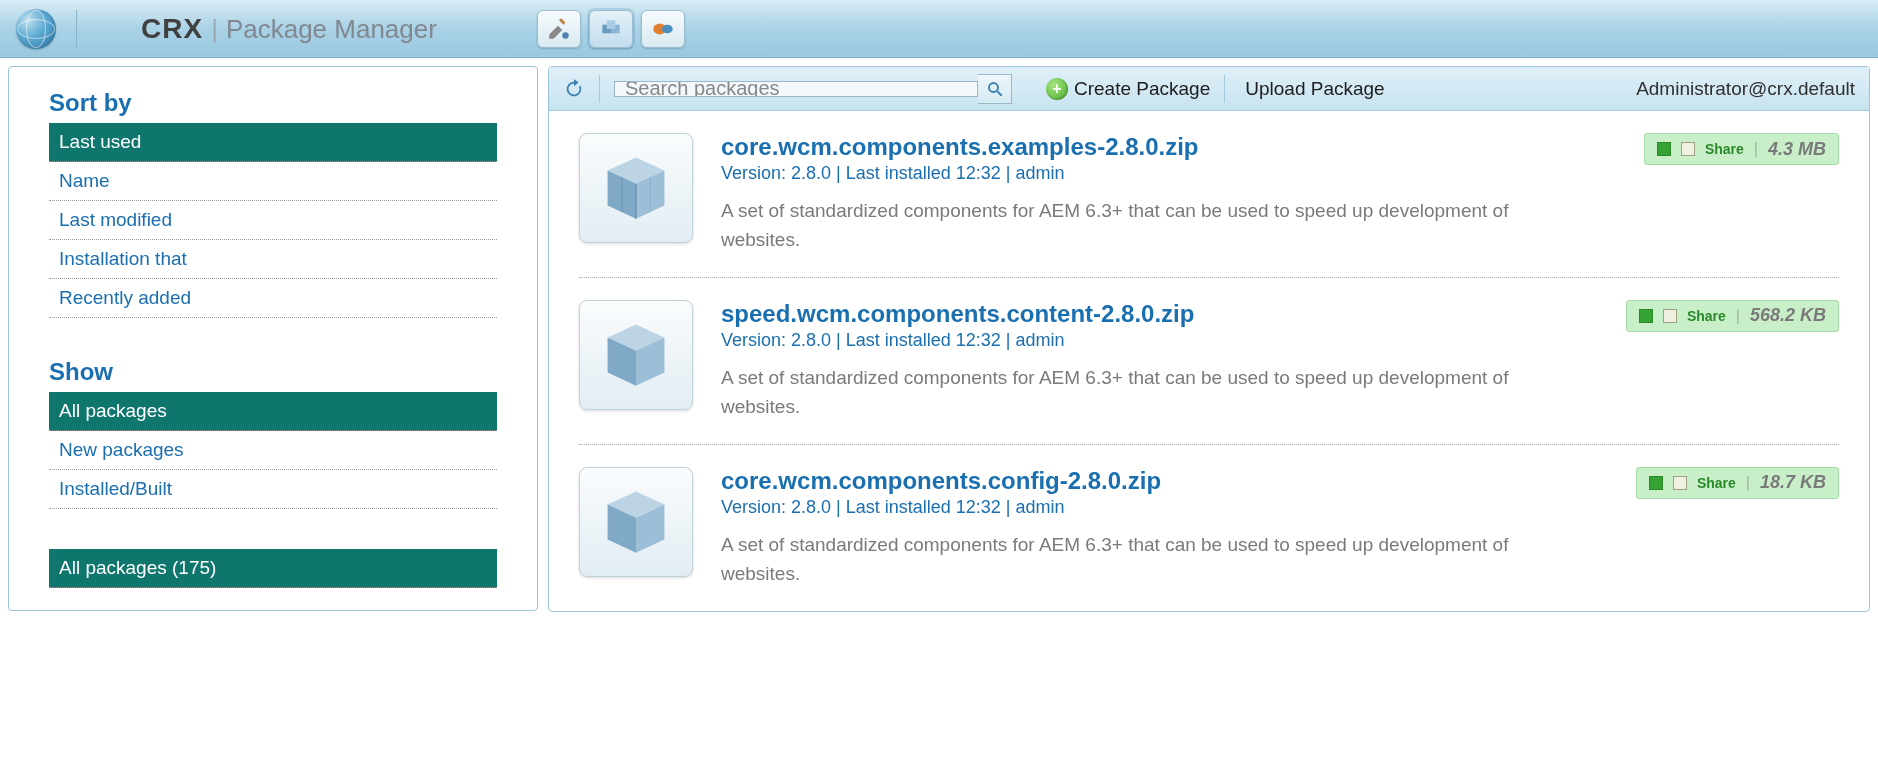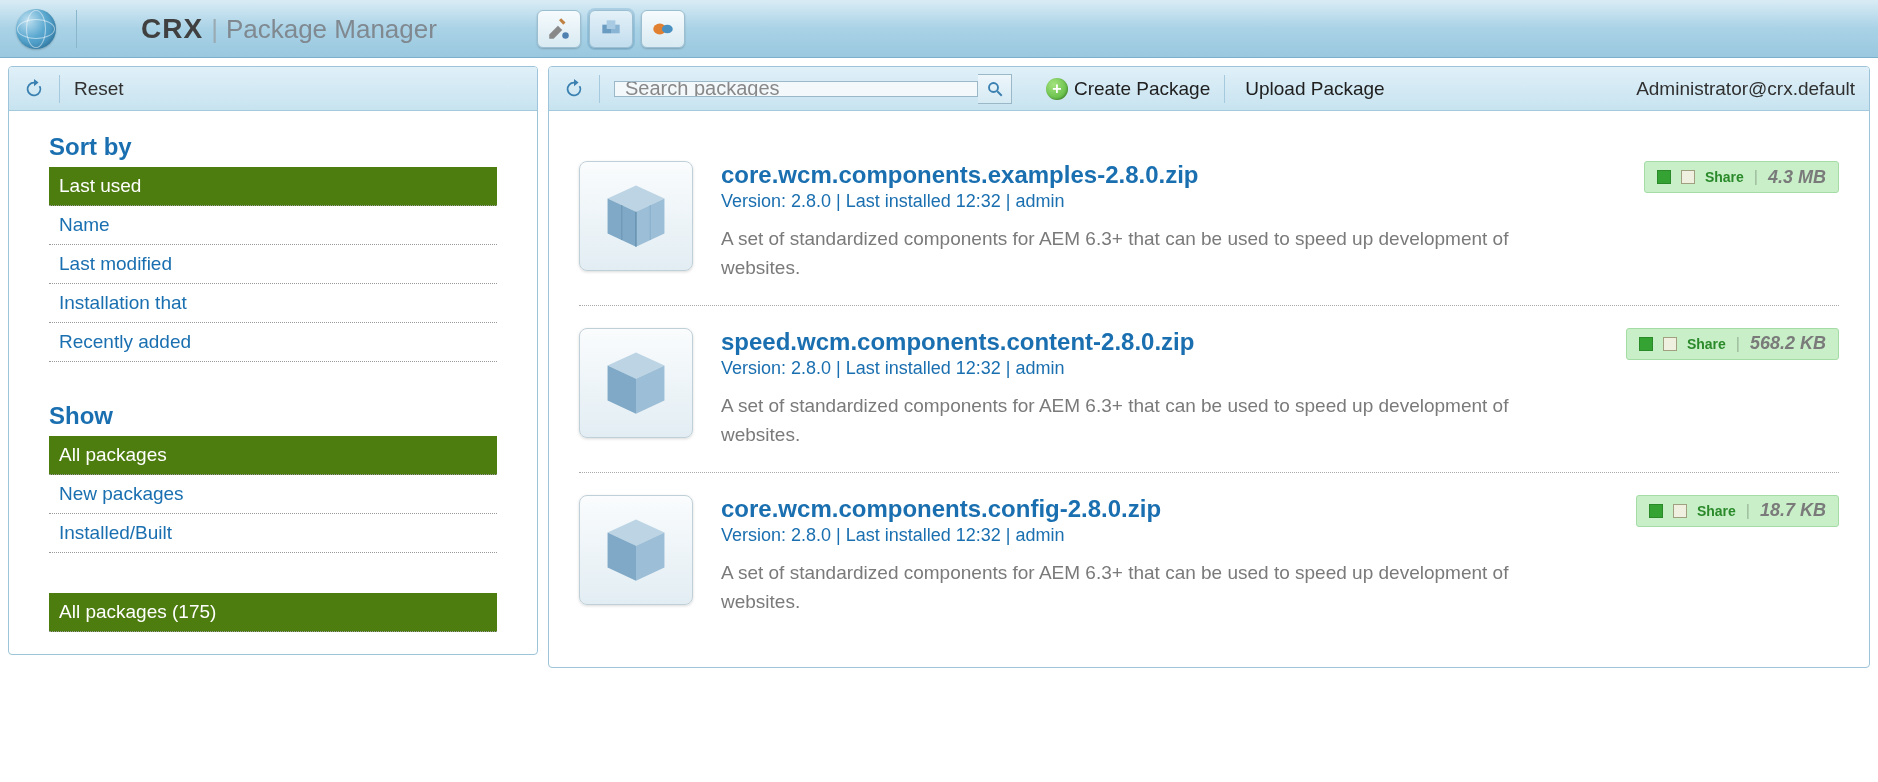--- a/index.html
+++ b/index.html
@@ -108,27 +108,27 @@
 .sidebar-body { padding: 22px 40px; }
 .section-title { color: #1a6fb0; font-size: 24px; font-weight: bold; margin-bottom: 6px; }
 .option-list { list-style: none; margin-bottom: 40px; }
 .option-item {
   color: #1a6fb0; font-size: 19px;
   padding: 8px 10px;
   border-bottom: 1px dotted #999;
   cursor: pointer;
 }
 .option-item.selected {
-  background: #4d7c0f;
+  background: #0f766e;
   color: #fff;
 }
 .groups-section .option-list { margin-bottom: 0; }
 
 
-.pkg-list { padding: 28px 30px; }
+.pkg-list { padding: 0 30px; }
 .pkg-row { display: flex; padding: 22px 0; border-bottom: 1px dotted #aaa; gap: 28px; }
 .pkg-row:last-child { border-bottom: none; }
 .pkg-thumb {
   width: 114px; height: 110px; flex: 0 0 114px;
   border: 1px solid #c0d0d8; border-radius: 8px;
   background: linear-gradient(to bottom,#fafcfd,#e2edf3);
   display: flex; align-items: center; justify-content: center;
   box-shadow: 0 1px 3px rgba(0,0,0,0.15);
 }
 .cube-ico { width: 70px; height: 70px; }
@@ -183,29 +183,20 @@
           <ellipse cx="9" cy="12" rx="6" ry="5" fill="#e08030"></ellipse>
           <ellipse cx="16" cy="12" rx="5" ry="4" fill="#4a90c0"></ellipse>
         </svg>
     </div>
   </div>
 </div>
 
 <div class="main">
 
   <div class="panel left-panel">
-    <div class="panel-toolbar">
-      <span class="refresh-icon">
-        <svg viewBox="0 0 24 24">
-            <path fill="#3a80b0" d="M12 4a8 8 0 1 0 7.4 5h-2.2A6 6 0 1 1 12 6v3l5-4-5-4z"></path>
-          </svg>
-      </span>
-      <div class="toolbar-vsep"></div>
-      <span class="reset-link">Reset</span>
-    </div>
     <div class="sidebar-body">
 
       <div class="section">
         <div class="section-title">Sort by</div>
         <ul class="option-list">
           <li class="option-item selected">Last used</li>
           <li class="option-item">Name</li>
           <li class="option-item">Last modified</li>
           <li class="option-item">Installation that</li>
           <li class="option-item">Recently added</li>

